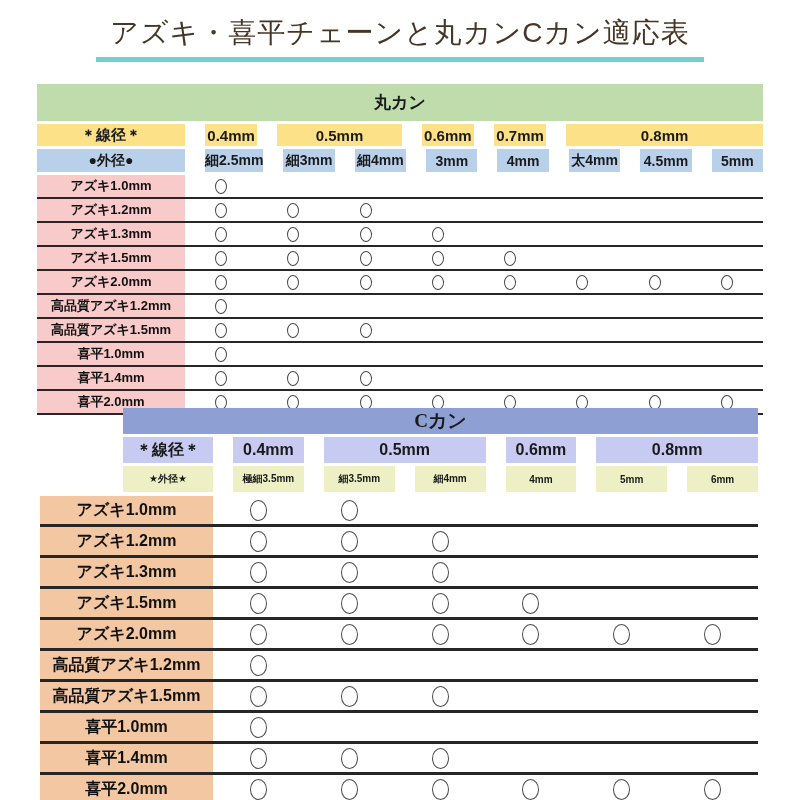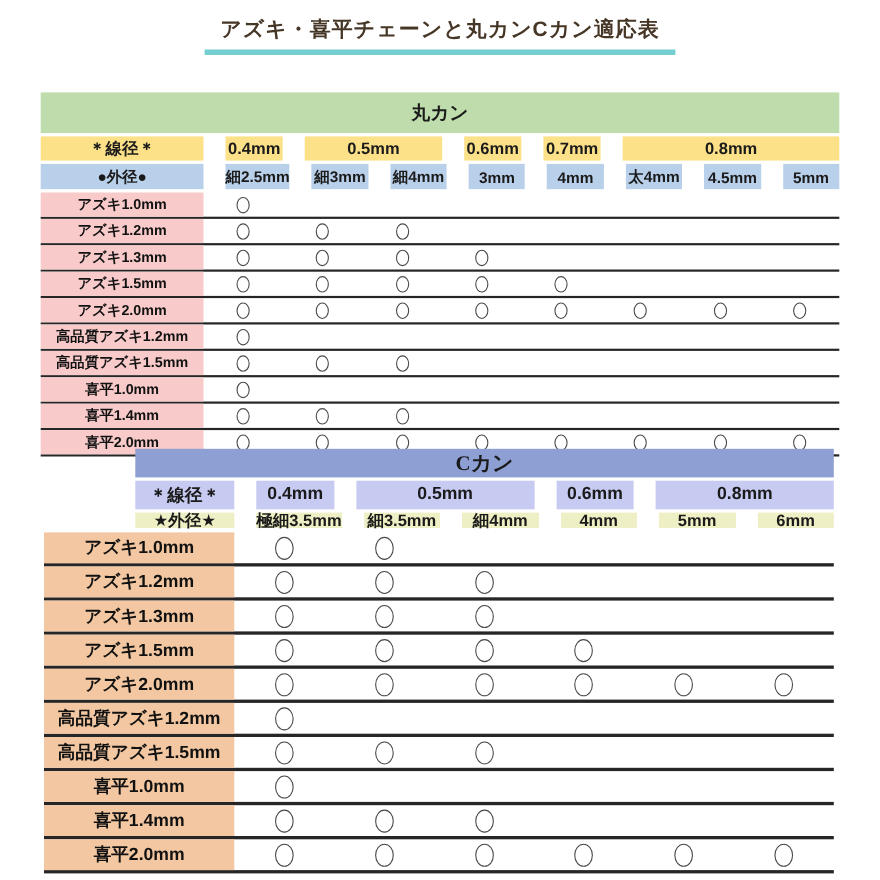--- a/index.html
+++ b/index.html
@@ -2,21 +2,21 @@
 <html style="--title-color: #463626; --underline: #74cfd0; --t1-bar: #bedcac; --t1-wire: #fce189; --t1-od: #b9d0ea; --t1-label: #f8caca; --t2-bar: #8d9fd3; --t2-wire: #c7cbf2; --t2-od: #eeefc4; --t2-label: #f2c7a1; --border: #262626;"><head>
 <meta charset="utf-8">
 <style>
   * { margin:0; padding:0; box-sizing:border-box; }
   html,body { width:800px; height:800px; background:#ffffff; overflow:hidden;
               font-family:"Liberation Sans","DejaVu Sans",sans-serif; }
   .page { position:relative; width:800px; height:800px; background:#fff; }
 
   
   .title-wrap { position:absolute; top:14px; left:0; width:100%; text-align:center; }
-  .title { display:inline-block; font-size:19px; font-weight:bold; color:var(--title-color);
+  .title { display:inline-block; font-size:28px; font-weight:normal; color:var(--title-color);
            letter-spacing:1px; padding:0 14px 5px 14px;
            border-bottom:5px solid var(--underline); }
 
   
   .bar   { width:100%; display:flex; align-items:center; justify-content:center;
            font-weight:bold; color:#1a1a1a; }
   .hrow  { display:grid; gap:20px; }
   .hcell { display:flex; align-items:center; justify-content:center;
            font-weight:bold; color:#1a1a1a; white-space:nowrap; }
   .drow  { display:grid; align-items:center; }
@@ -34,21 +34,21 @@
   #table1 .drow { height:24px; border-bottom:2px solid var(--border); }
   #table1 .rlabel { background:var(--t1-label); font-size:13px; }
   #table1 .circle { width:12px; height:15px; border:1.5px solid #4a4a4a; }
 
   
   #table2 { position:absolute; left:40px; top:408px; width:718px; }
   #table2 .hdr  { margin-left:83px; width:635px; }
   #table2 .bar  { height:26px; margin-bottom:3px; background:var(--t2-bar); font-size:19px;font-family:Liberation Serif, serif; }
   #table2 .hrow { margin-bottom:3px; }
   #table2 .hrow.wire .hcell { background:var(--t2-wire); height:26px; font-size:16px; }
-  #table2 .hrow.od   .hcell { background:var(--t2-od);   height:14px; font-size:15px; }
+  #table2 .hrow.od   .hcell { background:var(--t2-od);   height:26px; font-size:10px; }
   #table2 .hrow.od { margin-bottom:4px; }
   #table2 .drow { height:31px; border-bottom:3px solid var(--border); }
   #table2 .rlabel { background:var(--t2-label); font-size:16px; }
   #table2 .circle { width:17px; height:21px; border:1.5px solid #4a4a4a; }
 </style>
 </head>
 <body>
 
 <div class="page">
   <div class="title-wrap">

